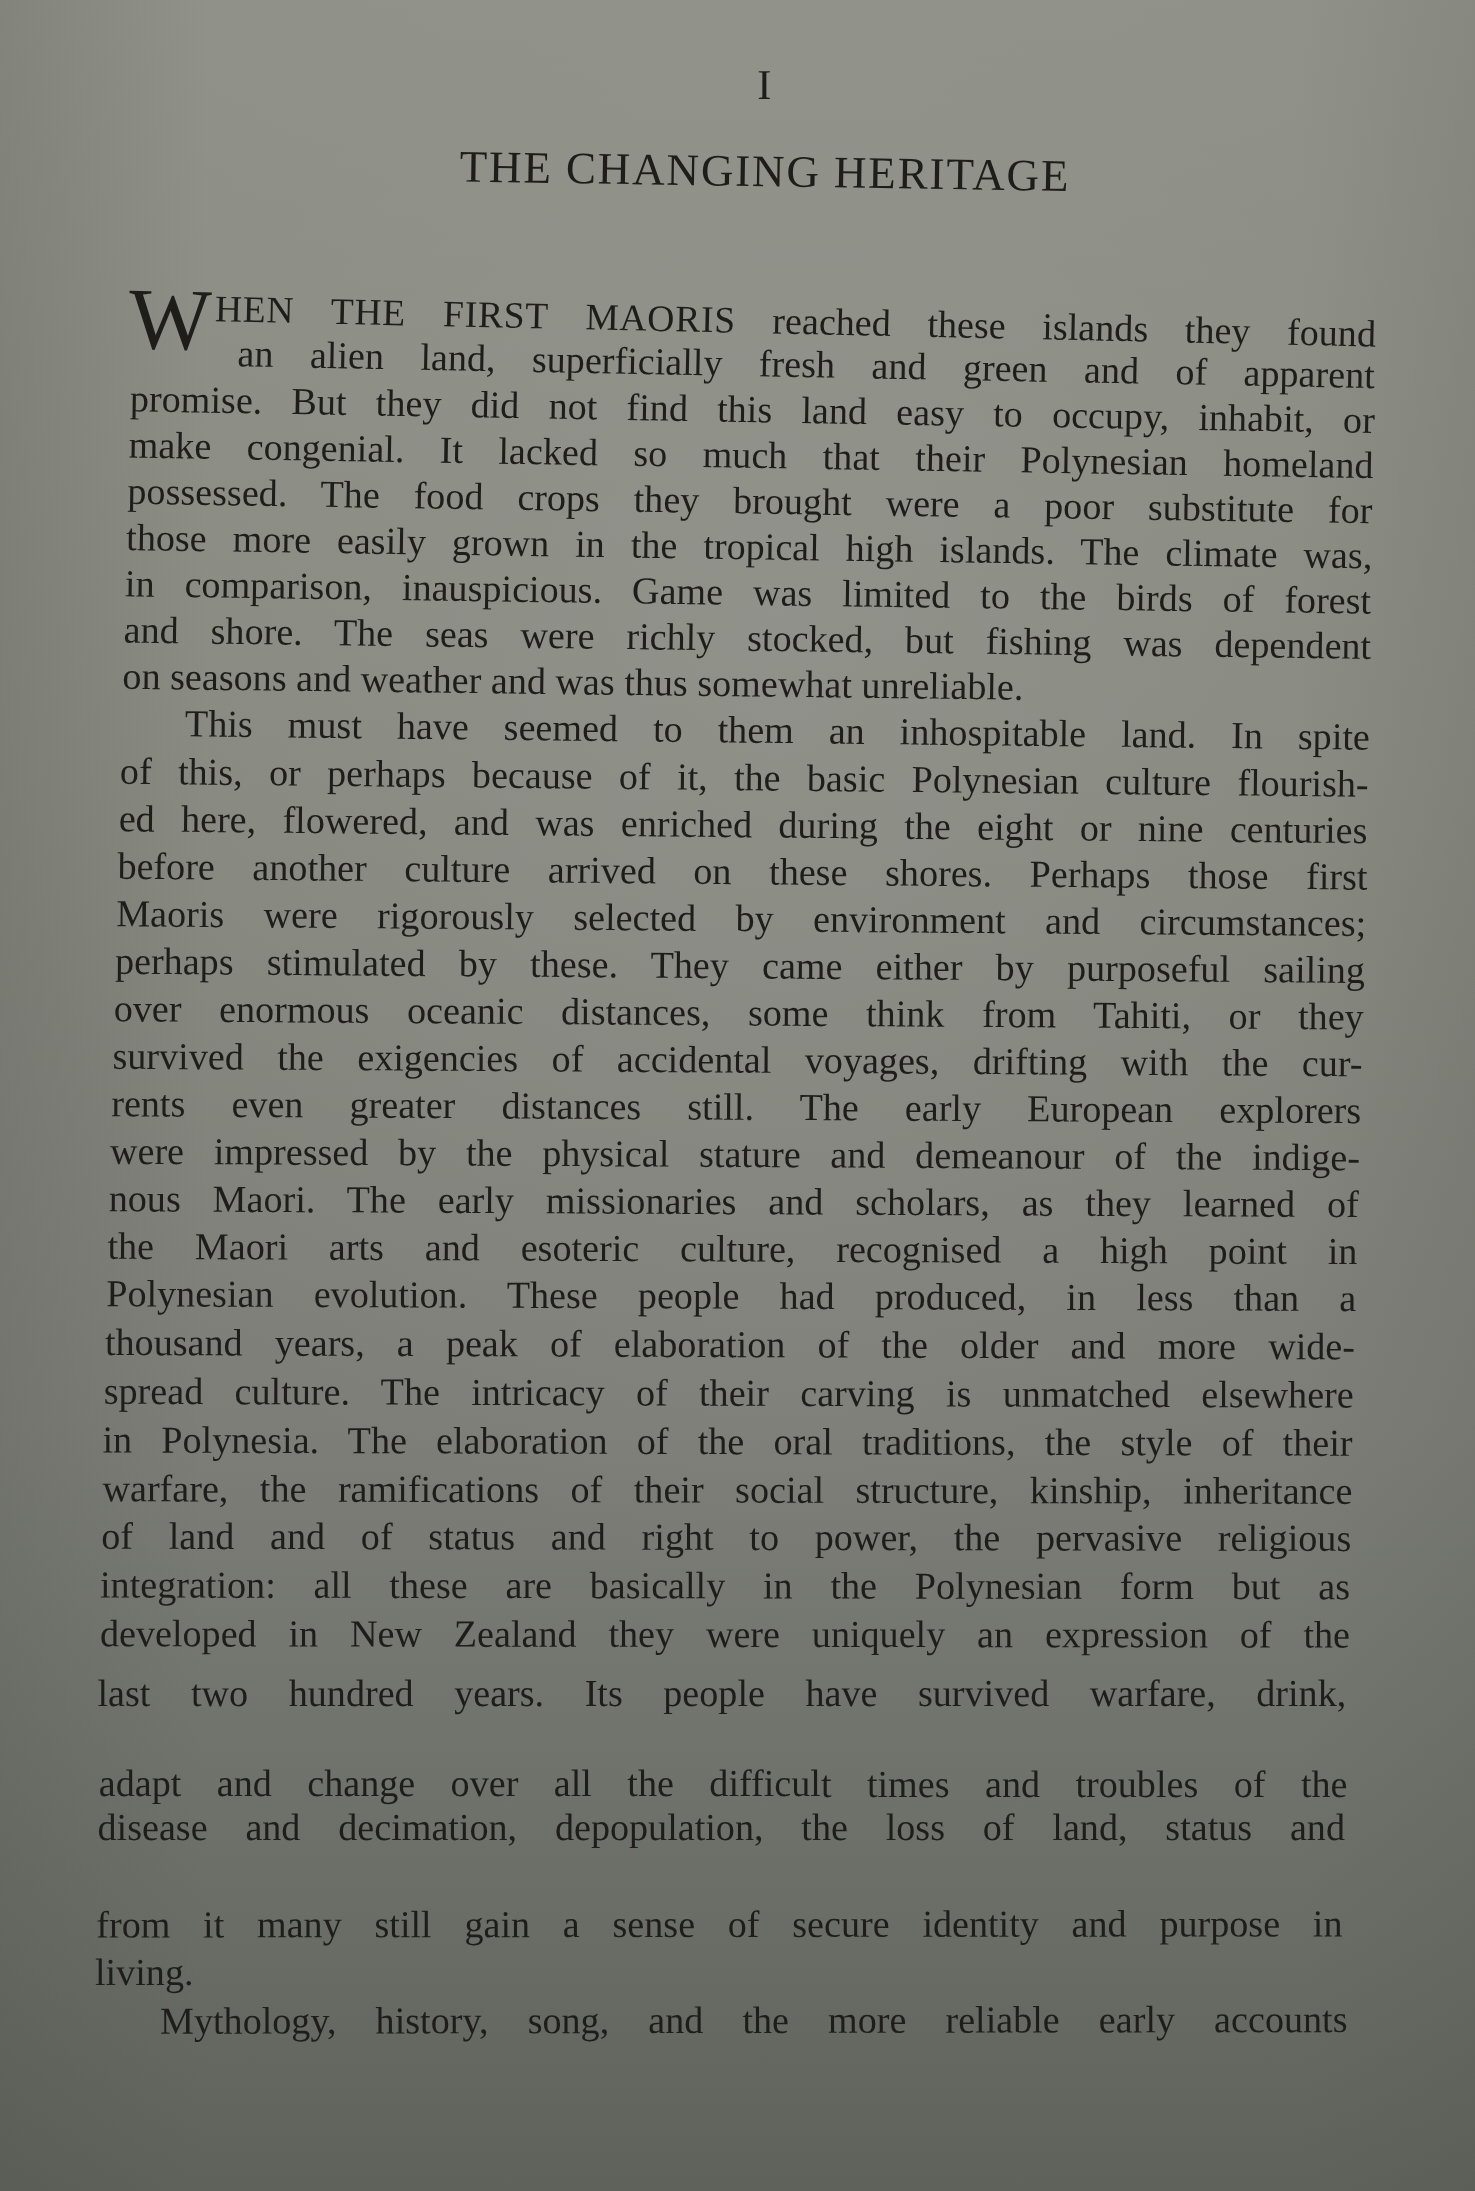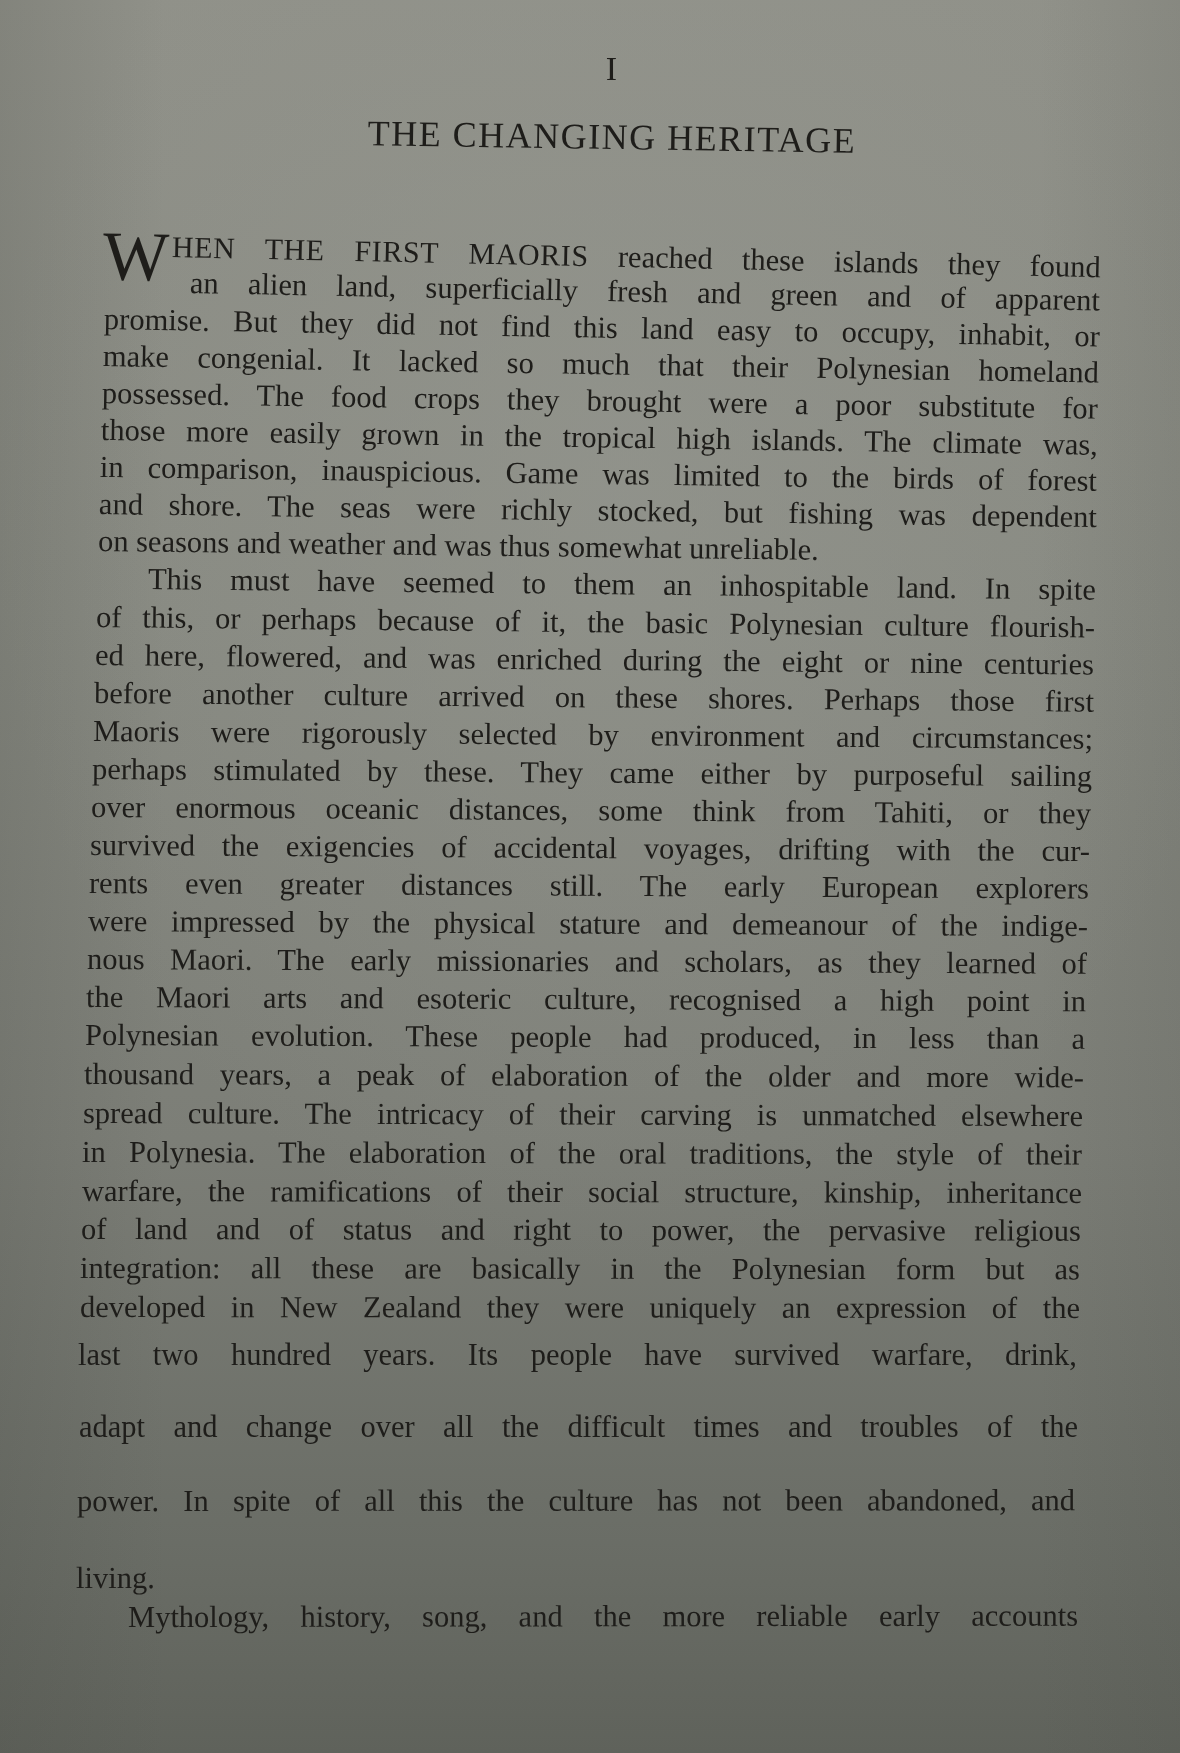--- a/index.html
+++ b/index.html
@@ -115,16 +115,17 @@
   <div class="line" style="left:85px; top:1016px; width:1000px; transform:rotate(0.22deg);">Polynesian evolution. These people had produced, in less than a</div>
   <div class="line" style="left:84px; top:1055px; width:1000px; transform:rotate(0.2deg);">thousand years, a peak of elaboration of the older and more wide-</div>
   <div class="line" style="left:83px; top:1094px; width:1000px; transform:rotate(0.18deg);">spread culture. The intricacy of their carving is unmatched elsewhere</div>
   <div class="line" style="left:82px; top:1133px; width:1000px; transform:rotate(0.15deg);">in Polynesia. The elaboration of the oral traditions, the style of their</div>
   <div class="line" style="left:82px; top:1172px; width:1000px; transform:rotate(0.12deg);">warfare, the ramifications of their social structure, kinship, inheritance</div>
   <div class="line" style="left:81px; top:1210px; width:1000px; transform:rotate(0.1deg);">of land and of status and right to power, the pervasive religious</div>
   <div class="line" style="left:80px; top:1249px; width:1000px; transform:rotate(0.08deg);">integration: all these are basically in the Polynesian form but as</div>
   <div class="line" style="left:80px; top:1288px; width:1000px; transform:rotate(0.06deg);">developed in New Zealand they were uniquely an expression of the</div>
   <div class="line" style="left:79px; top:1408px; width:999px; transform:rotate(0.02deg);">adapt and change over all the difficult times and troubles of the</div>
   <div class="line" style="left:78px; top:1336px; width:999px; transform:rotate(0deg);">last two hundred years. Its people have survived warfare, drink,</div>
-  <div class="line" style="left:77px; top:1482px; width:998px; transform:rotate(-0.04deg);">power. In spite of all this the culture has not been abandoned, and</div>
+  <div class="line" style="left:78px; top:1443px; width:998px; transform:rotate(-0.02deg);">disease and decimation, depopulation, the loss of land, status and</div>
+  <div class="line" style="left:77px; top:1521px; width:997px; transform:rotate(-0.05deg);">from it many still gain a sense of secure identity and purpose in</div>
   <div class="line last" style="left:76px; top:1559px; width:997px; transform:rotate(-0.06deg);">living.</div>
   <div class="line" style="left:128px; top:1598px; width:950px; transform:rotate(-0.08deg);">Mythology, history, song, and the more reliable early accounts</div>
 </div>
 
 </body></html>

